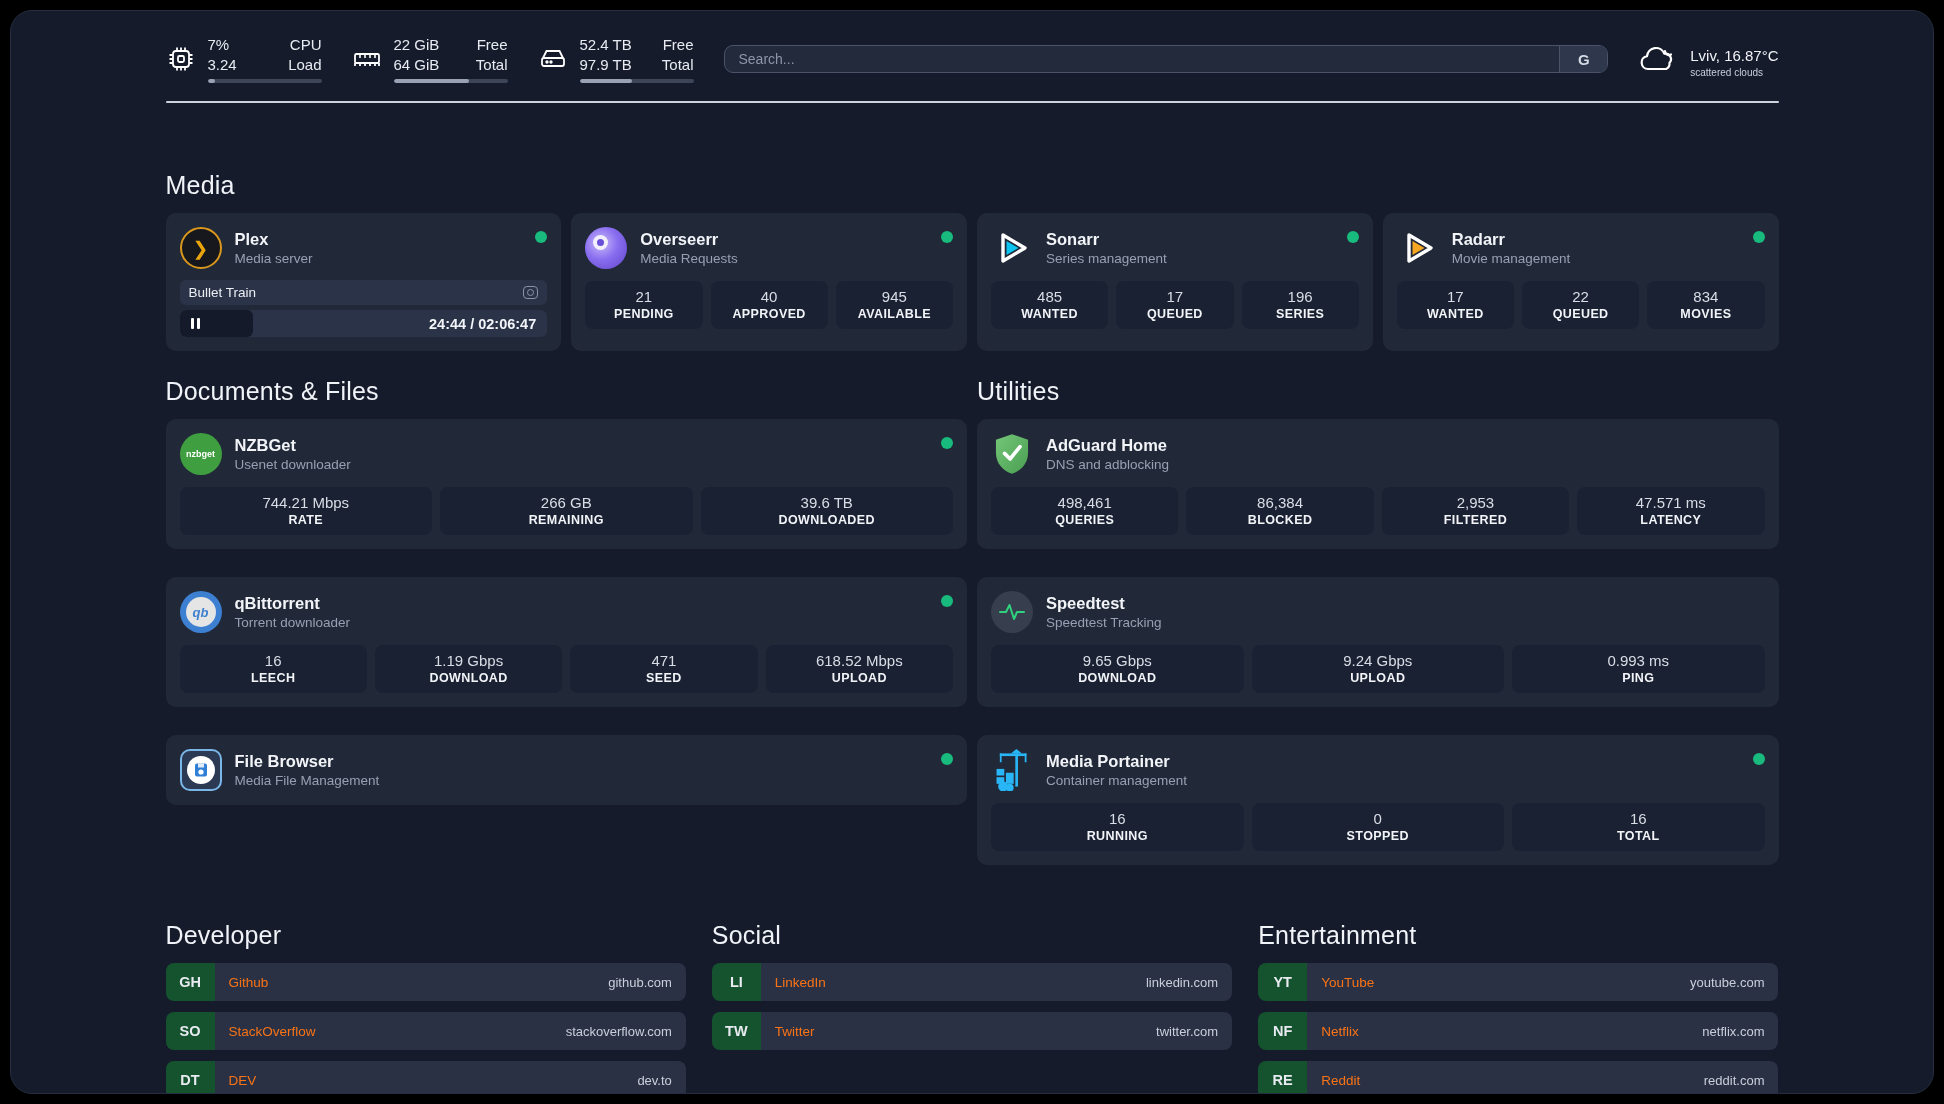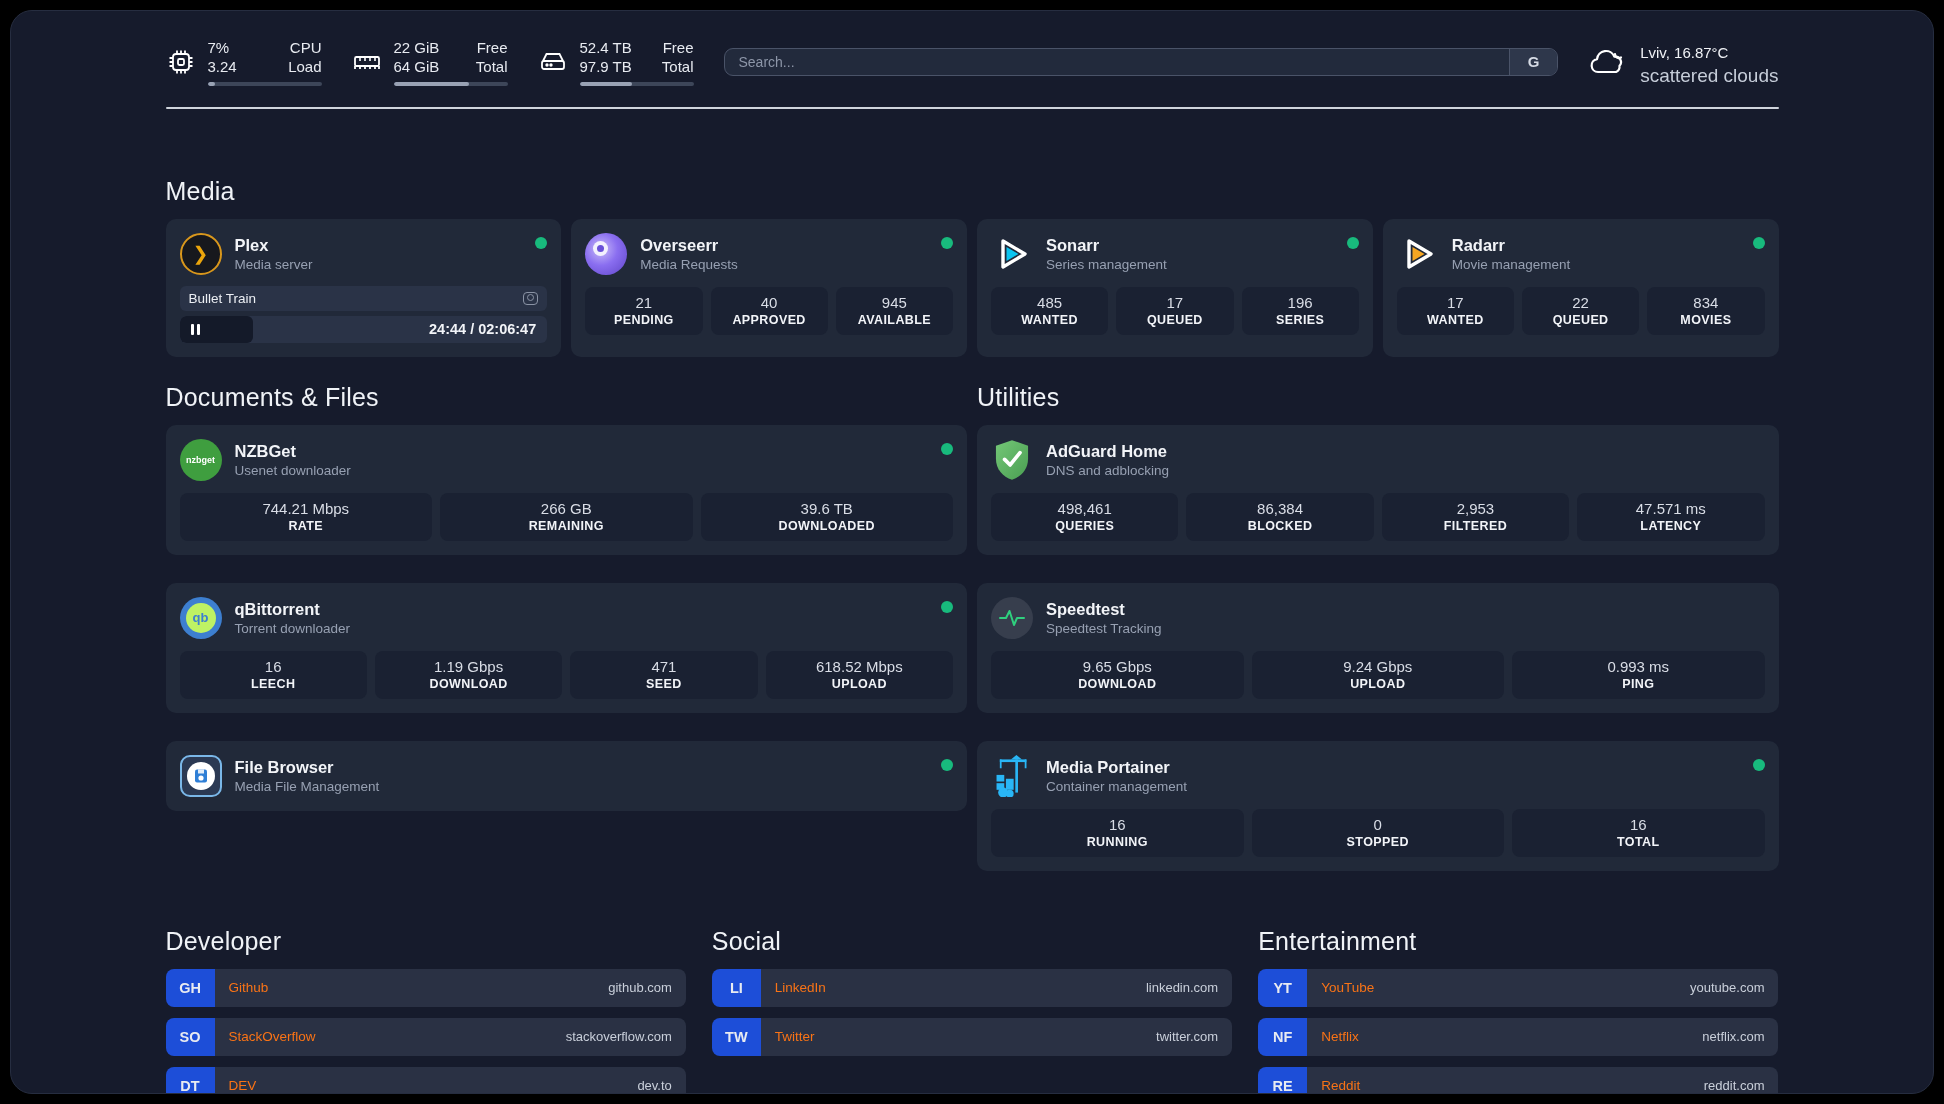--- a/index.html
+++ b/index.html
@@ -45,21 +45,21 @@
   }
   .searchwrap input::placeholder { color:#8d96a8; }
   .search-btn {
     width:48px; height:100%; border-left:1px solid #4a5368;
     background:#2e374b; color:#d6dbe5; font-size:15px; font-weight:600;
     display:flex; align-items:center; justify-content:center; cursor:pointer;
   }
   .weather { display:flex; align-items:center; gap:12px; }
   .weather-text { font-size:15px; line-height:1.35;margin-top:8px; }
   .weather-loc { color:#f0f2f6; }
-  .weather-cond { color:#c6cdd9; font-size:19px; }
+  .weather-cond { color:#c6cdd9; font-size:10px; }
 
   .divider { margin-top:18px; height:2px; background:#dfe4ec; opacity:.92; border-radius:1px; }
 
   
   .sec-title { font-size:25px; font-weight:500; color:#f0f3f7; letter-spacing:.2px; }
   .sec-media { margin-top:68px; }
   .sec-title { margin-bottom:13px; }
 
   .media-grid { display:grid; grid-template-columns:repeat(4,1fr); gap:10px; }
 
@@ -85,21 +85,21 @@
   .app-icon { width:42px; height:42px; flex:0 0 auto; border-radius:50%; position:relative;
               display:flex; align-items:center; justify-content:center; }
   .icon-plex { background:#17181d; border:2px solid #d9971c; }
   .icon-plex span { color:#eba50c; font-size:19px; font-weight:700; }
   .icon-overseerr { background:radial-gradient(circle at 38% 38%, #cabcf8 0%, #8a6ef0 45%, #5f44c8 100%); }
   .icon-overseerr::after { content:""; position:absolute; width:15px; height:15px; background:#f3f0fd; border-radius:50%; top:8px; left:8px; }
   .icon-overseerr::before { content:""; position:absolute; width:7px; height:7px; background:#6a50d8; border-radius:50%; top:12px; left:12px; z-index:1; }
   .icon-round-green { background:#3f9e3f; }
   .icon-round-green span { color:#fff; font-size:9px; font-weight:700; }
   .icon-qb { background:#3d7fd0; }
-  .icon-qb .qb-inner { width:30px; height:30px; background:#bef264; border-radius:50%; display:flex; align-items:center; justify-content:center; color:#3d7fd0; font-weight:700; font-size:13px; }
+  .icon-qb .qb-inner { width:30px; height:30px; background:#e5e5e5; border-radius:50%; display:flex; align-items:center; justify-content:center; color:#3d7fd0; font-weight:700; font-size:13px;font-style:italic; }
   .icon-speedtest { background:#373e4d; }
   .icon-fb { border-radius:10px; background:#2b3953; border:2px solid #7ab7e8; }
   .icon-fb .fb-inner { width:28px; height:28px; background:#fff; border-radius:50%; display:flex; align-items:center; justify-content:center; }
   .icon-plain { background:transparent; }
 
   
   .track-bar { margin-top:11px; height:25px; background:#2a3347; border-radius:6px; display:flex; align-items:center; padding:0 9px; }
   .track-name { font-size:13.5px; color:#eceff4; }
   .cast-icon { margin-left:auto; width:15px; height:13px; border:1.5px solid #8a93a5; border-radius:4px; position:relative; cursor:pointer; }
   .cast-icon::after { content:""; position:absolute; width:5px; height:5px; border:1.5px solid #8a93a5; border-radius:50%; left:2.5px; top:1.5px; }
@@ -110,21 +110,21 @@
   .time { margin-left:auto; padding-right:11px; font-size:14.5px; font-weight:700; color:#f2f4f8; z-index:1; }
 
   
   .two-col { margin-top:26px; display:grid; grid-template-columns:1fr 1fr; gap:10px; align-items:start; }
   .col .card { margin-bottom:28px; }
   .col .card:last-child { margin-bottom:0; }
 
   
   .links-zone { margin-top:56px; display:grid; grid-template-columns:1fr 1fr 1fr; gap:26px; padding-bottom:30px; }
   .link-row { display:flex; height:38px; margin-bottom:11px; cursor:pointer; }
-  .link-badge { width:49px; background:#1d4ed8; border-radius:8px 0 0 8px; display:flex; align-items:center; justify-content:center;
+  .link-badge { width:49px; background:#14532d; border-radius:8px 0 0 8px; display:flex; align-items:center; justify-content:center;
                 font-size:14.5px; font-weight:600; color:#e8ebf1; flex:0 0 auto; }
   .link-main { flex:1; background:#2a3144; border-radius:0 8px 8px 0; display:flex; align-items:center; padding:0 14px; }
   .link-name { font-size:13.5px; color:#f97316; }
   .link-url { margin-left:auto; font-size:13px; color:#c9cfda; }
 
   svg { display:block; }
 </style>
 </head>
 <body>
 

